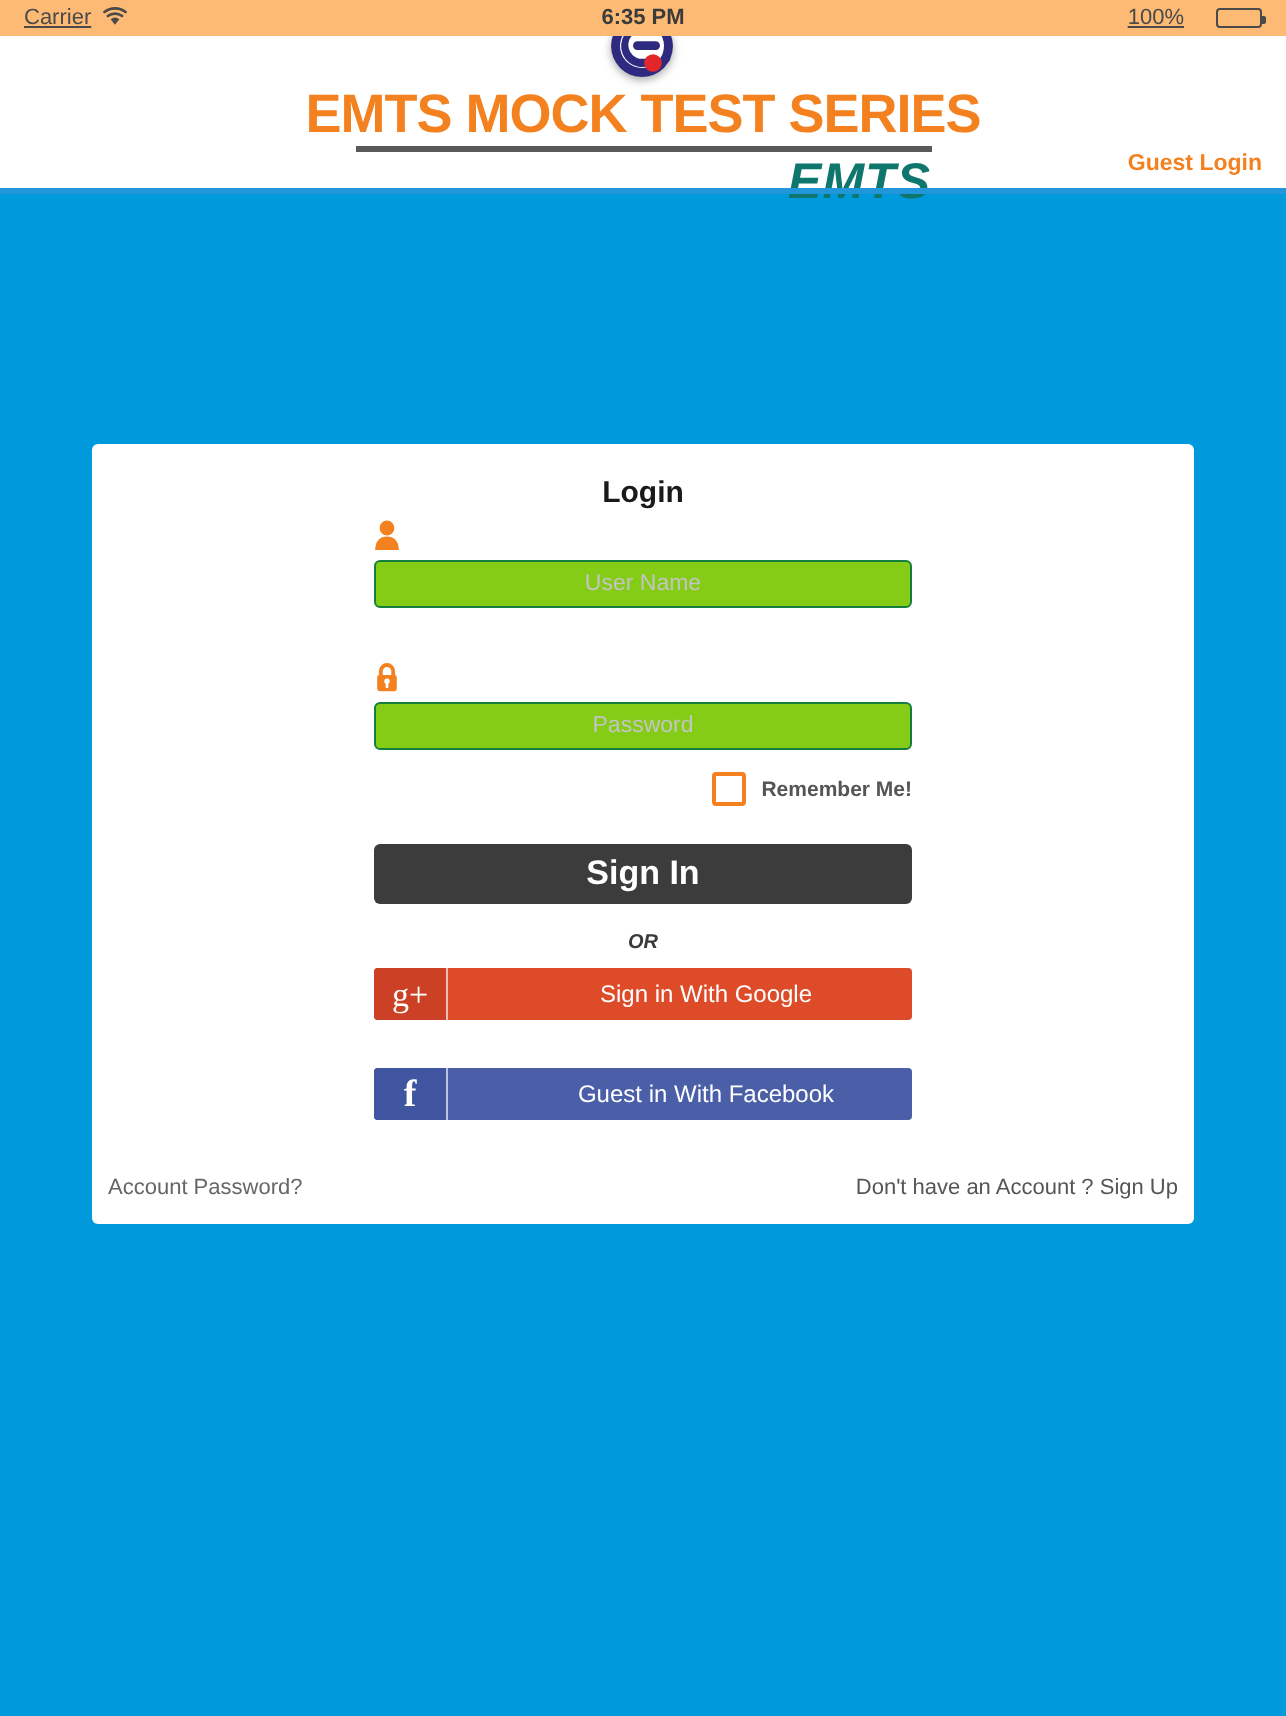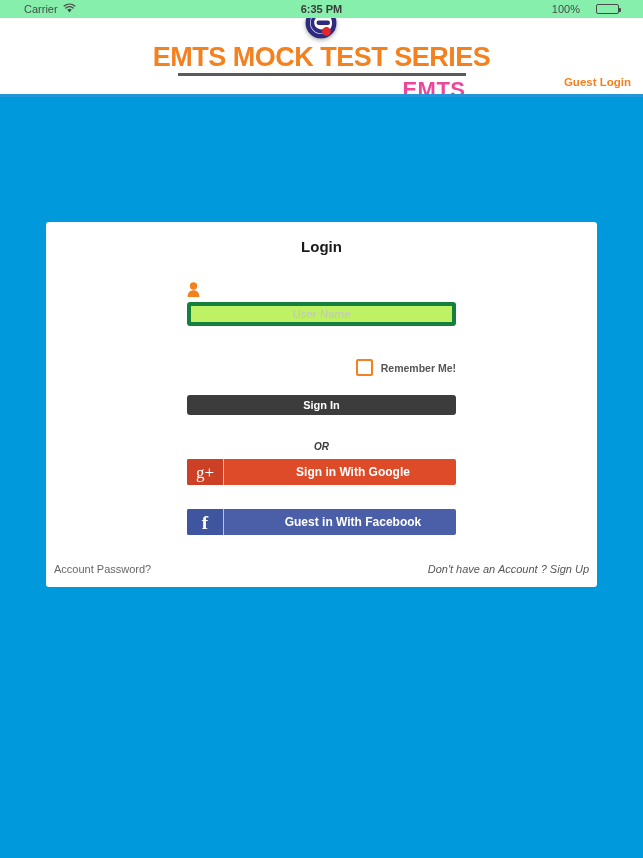--- a/index.html
+++ b/index.html
@@ -15,27 +15,28 @@
     background: #0099DC;
     position: relative;
   }
 
   
   .status-bar {
     position: absolute;
     top: 0; left: 0;
     width: 643px;
     height: 18px;
-    background: #86efac;
-    display: flex;
-    align-items: center;
-    padding: 0 24px;
+    background: #fdba74;
+    display: flex;
+    align-items: center;
+    padding: 0 12px;
     font-size: 11px;
     color: #4a4a4a;
     z-index: 30;
+    text-decoration: underline;
   }
   .status-left {
     display: flex;
     align-items: center;
     gap: 5px;
   }
   .status-center {
     position: absolute;
     left: 0; right: 0;
     text-align: center;
@@ -115,26 +116,27 @@
   }
   .brand-rule {
     width: 288px;
     height: 3px;
     background: #5a5a5a;
     margin-top: 2px;
   }
   .brand-sub {
     width: 288px;
     text-align: right;
-    font-size: 22px;
-    font-weight: bold;
-    color: #ec4899;
+    font-size: 25px;
+    font-weight: bold;
+    color: #0f766e;
     letter-spacing: 0.5px;
     margin-top: 2px;
     line-height: 1.1;
+    font-style: italic;
   }
 
   .guest-login {
     position: absolute;
     right: 12px;
     top: 76px;
     font-size: 11.5px;
     font-weight: bold;
     color: #F4811F;
     cursor: pointer;
@@ -149,38 +151,37 @@
     background: #ffffff;
     border-radius: 3px;
     padding: 16px 0 0 0;
   }
 
   .card-title {
     text-align: center;
     font-size: 15px;
     font-weight: bold;
     color: #1a1a1a;
-    margin-bottom: 22px;
   }
 
   .field-group {
     padding: 0 141px 0 141px;
   }
   .field-icon {
     height: 20px;
     display: flex;
     align-items: flex-end;
     margin-bottom: 5px;
   }
   .text-input {
     width: 100%;
     height: 24px;
-    border: 4px solid #15803d;
+    border: 1px solid #15803d;
     border-radius: 3px;
-    background: #bef264;
+    background: #84cc16;
     font-family: "Liberation Sans", sans-serif;
     font-size: 11.5px;
     color: #555;
     text-align: center;
     outline: none;
   }
   .text-input::placeholder {
     color: #c4c4c4;
     font-size: 11.5px;
   }
@@ -207,38 +208,38 @@
   .remember-label {
     font-size: 10.5px;
     color: #555;
     font-weight: bold;
   }
 
   .signin-btn {
     display: block;
     margin: 19px auto 0 auto;
     width: 269px;
-    height: 20px;
+    height: 30px;
     background: #3C3C3C;
     border: none;
     border-radius: 3px;
     color: #ffffff;
     font-family: "Liberation Sans", sans-serif;
-    font-size: 11px;
+    font-size: 17px;
     font-weight: bold;
     cursor: pointer;
   }
 
   .or-divider {
     text-align: center;
     font-size: 10px;
     font-weight: bold;
     font-style: italic;
     color: #3a3a3a;
-    margin: 26px 0 7px 0;
+    margin: 14px 0 7px 0;
   }
 
   .social-btn {
     display: flex;
     align-items: stretch;
     width: 269px;
     height: 26px;
     margin: 0 auto;
     border-radius: 2px;
     overflow: hidden;
@@ -253,21 +254,21 @@
     flex-shrink: 0;
     border-right: 1px solid rgba(255,255,255,0.65);
   }
   .social-label {
     flex: 1;
     display: flex;
     align-items: center;
     justify-content: center;
     color: #ffffff;
     font-size: 12px;
-    font-weight: bold;
+    font-weight: normal;
     padding-left: 26px;
   }
   .google-btn { background: #DD4B28; }
   .google-btn .social-icon-box { background: #CC4125; }
   .gplus-glyph {
     color: #fff;
     font-size: 17px;
     font-family: "Liberation Serif", serif;
     line-height: 1;
   }
@@ -289,21 +290,20 @@
     height: 36px;
     margin-top: 16px;
   }
   .footer-link-left {
     font-size: 11px;
     color: #666;
     cursor: pointer;
   }
   .footer-link-right {
     font-size: 11px;
-    font-style: italic;
     color: #555;
     cursor: pointer;
   }
 </style>
 </head>
 <body>
 
 <div class="status-bar">
   <div class="status-left">
     <span>Carrier</span>
@@ -365,20 +365,31 @@
       <svg width="13" height="15" viewBox="0 0 13 15">
         <circle cx="6.5" cy="4" r="3.7" fill="#F4811F"></circle>
         <path d="M0.6 15 C0.6 10.3 3.2 8.3 6.5 8.3 C9.8 8.3 12.4 10.3 12.4 15 Z" fill="#F4811F"></path>
       </svg>
     </div>
     <input class="text-input" type="text" placeholder="User Name" style="">
   </div>
 
   <div class="spacer-22"></div>
 
+  <div class="field-group">
+    <div class="field-icon">
+      <svg width="13" height="15" viewBox="0 0 13 15">
+        <path d="M3.4 7 V4.6 a3.1 3.1 0 0 1 6.2 0 V7" stroke="#F4811F" stroke-width="1.9" fill="none"></path>
+        <rect x="1.6" y="6.5" width="9.8" height="8.1" rx="1.2" fill="#F4811F"></rect>
+        <circle cx="6.5" cy="9.6" r="1.35" fill="#ffffff"></circle>
+        <rect x="5.85" y="10" width="1.3" height="3" fill="#ffffff"></rect>
+      </svg>
+    </div>
+    <input class="text-input" type="password" placeholder="Password" style="">
+  </div>
 
   <div class="remember-row">
     <div class="checkbox"></div>
     <span class="remember-label">Remember Me!</span>
   </div>
 
   <button class="signin-btn">Sign In</button>
 
   <div class="or-divider">OR</div>
 

